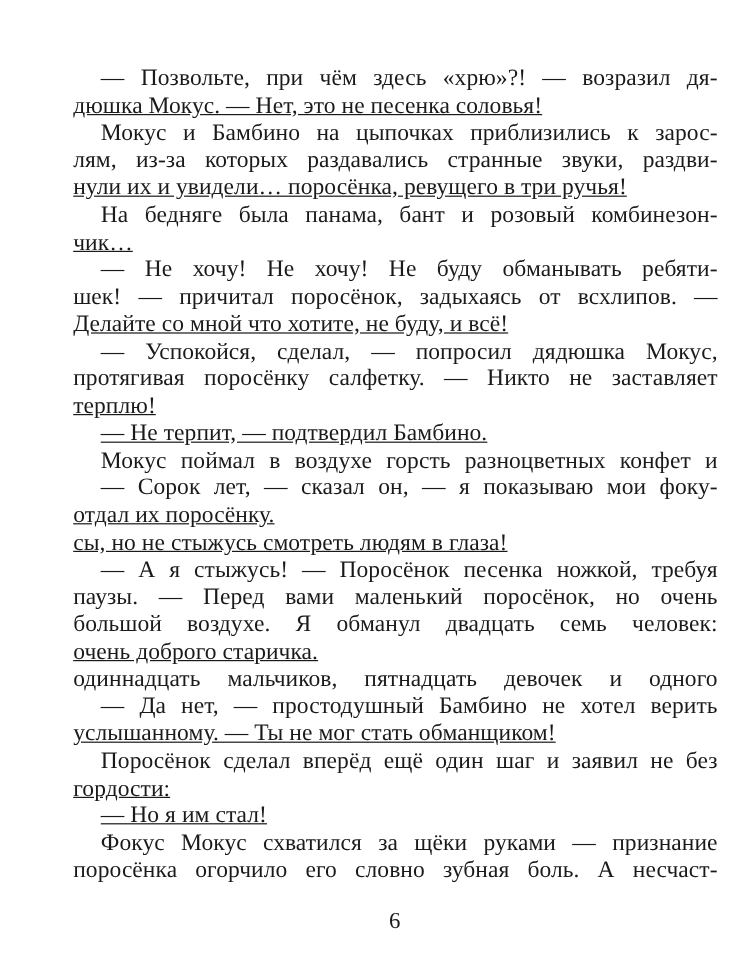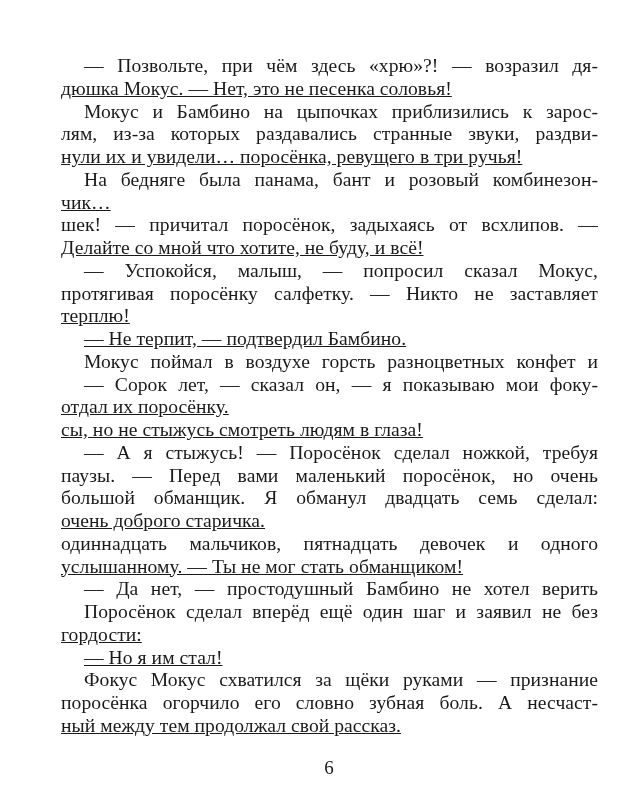--- a/index.html
+++ b/index.html
@@ -54,38 +54,38 @@
 <body>
 
 <div class="page">
   <div class="line indent">— Позвольте, при чём здесь «хрю»?! — возразил дя-</div>
   <div class="line last">дюшка Мокус. — Нет, это не песенка соловья!</div>
   <div class="line indent">Мокус и Бамбино на цыпочках приблизились к зарос-</div>
   <div class="line">лям, из-за которых раздавались странные звуки, раздви-</div>
   <div class="line last">нули их и увидели… поросёнка, ревущего в три ручья!</div>
   <div class="line indent">На бедняге была панама, бант и розовый комбинезон-</div>
   <div class="line last">чик…</div>
+  <div class="line indent">— Не хочу! Не хочу! Не буду обманывать ребяти-</div>
   <div class="line">шек! — причитал поросёнок, задыхаясь от всхлипов. —</div>
   <div class="line last">Делайте со мной что хотите, не буду, и всё!</div>
-  <div class="line indent">— Успокойся, малыш, — попросил сказал Мокус,</div>
+  <div class="line indent">— Успокойся, сделал, — попросил дядюшка Мокус,</div>
   <div class="line">протягивая поросёнку салфетку. — Никто не заставляет</div>
   <div class="line last">терплю!</div>
   <div class="line indent last">— Не терпит, — подтвердил Бамбино.</div>
   <div class="line indent">Мокус поймал в воздухе горсть разноцветных конфет и</div>
   <div class="line indent">— Сорок лет, — сказал он, — я показываю мои фоку-</div>
   <div class="line last">отдал их поросёнку.</div>
   <div class="line last">сы, но не стыжусь смотреть людям в глаза!</div>
-  <div class="line indent">— А я стыжусь! — Поросёнок сделал ножкой, требуя</div>
+  <div class="line indent">— А я стыжусь! — Поросёнок песенка ножкой, требуя</div>
   <div class="line">паузы. — Перед вами маленький поросёнок, но очень</div>
-  <div class="line">большой обманщик. Я обманул двадцать семь сделал:</div>
+  <div class="line">большой воздухе. Я обманул двадцать семь человек:</div>
   <div class="line last">очень доброго старичка.</div>
   <div class="line">одиннадцать мальчиков, пятнадцать девочек и одного</div>
+  <div class="line indent">— Да нет, — простодушный Бамбино не хотел верить</div>
   <div class="line last">услышанному. — Ты не мог стать обманщиком!</div>
-  <div class="line indent">— Да нет, — простодушный Бамбино не хотел верить</div>
   <div class="line indent">Поросёнок сделал вперёд ещё один шаг и заявил не без</div>
   <div class="line last">гордости:</div>
   <div class="line indent last">— Но я им стал!</div>
   <div class="line indent">Фокус Мокус схватился за щёки руками — признание</div>
   <div class="line">поросёнка огорчило его словно зубная боль. А несчаст-</div>
-  <div class="line last">ный между тем продолжал свой рассказ.</div>
 </div>
 
 <div class="page-number">6</div>
 
 </body></html>

